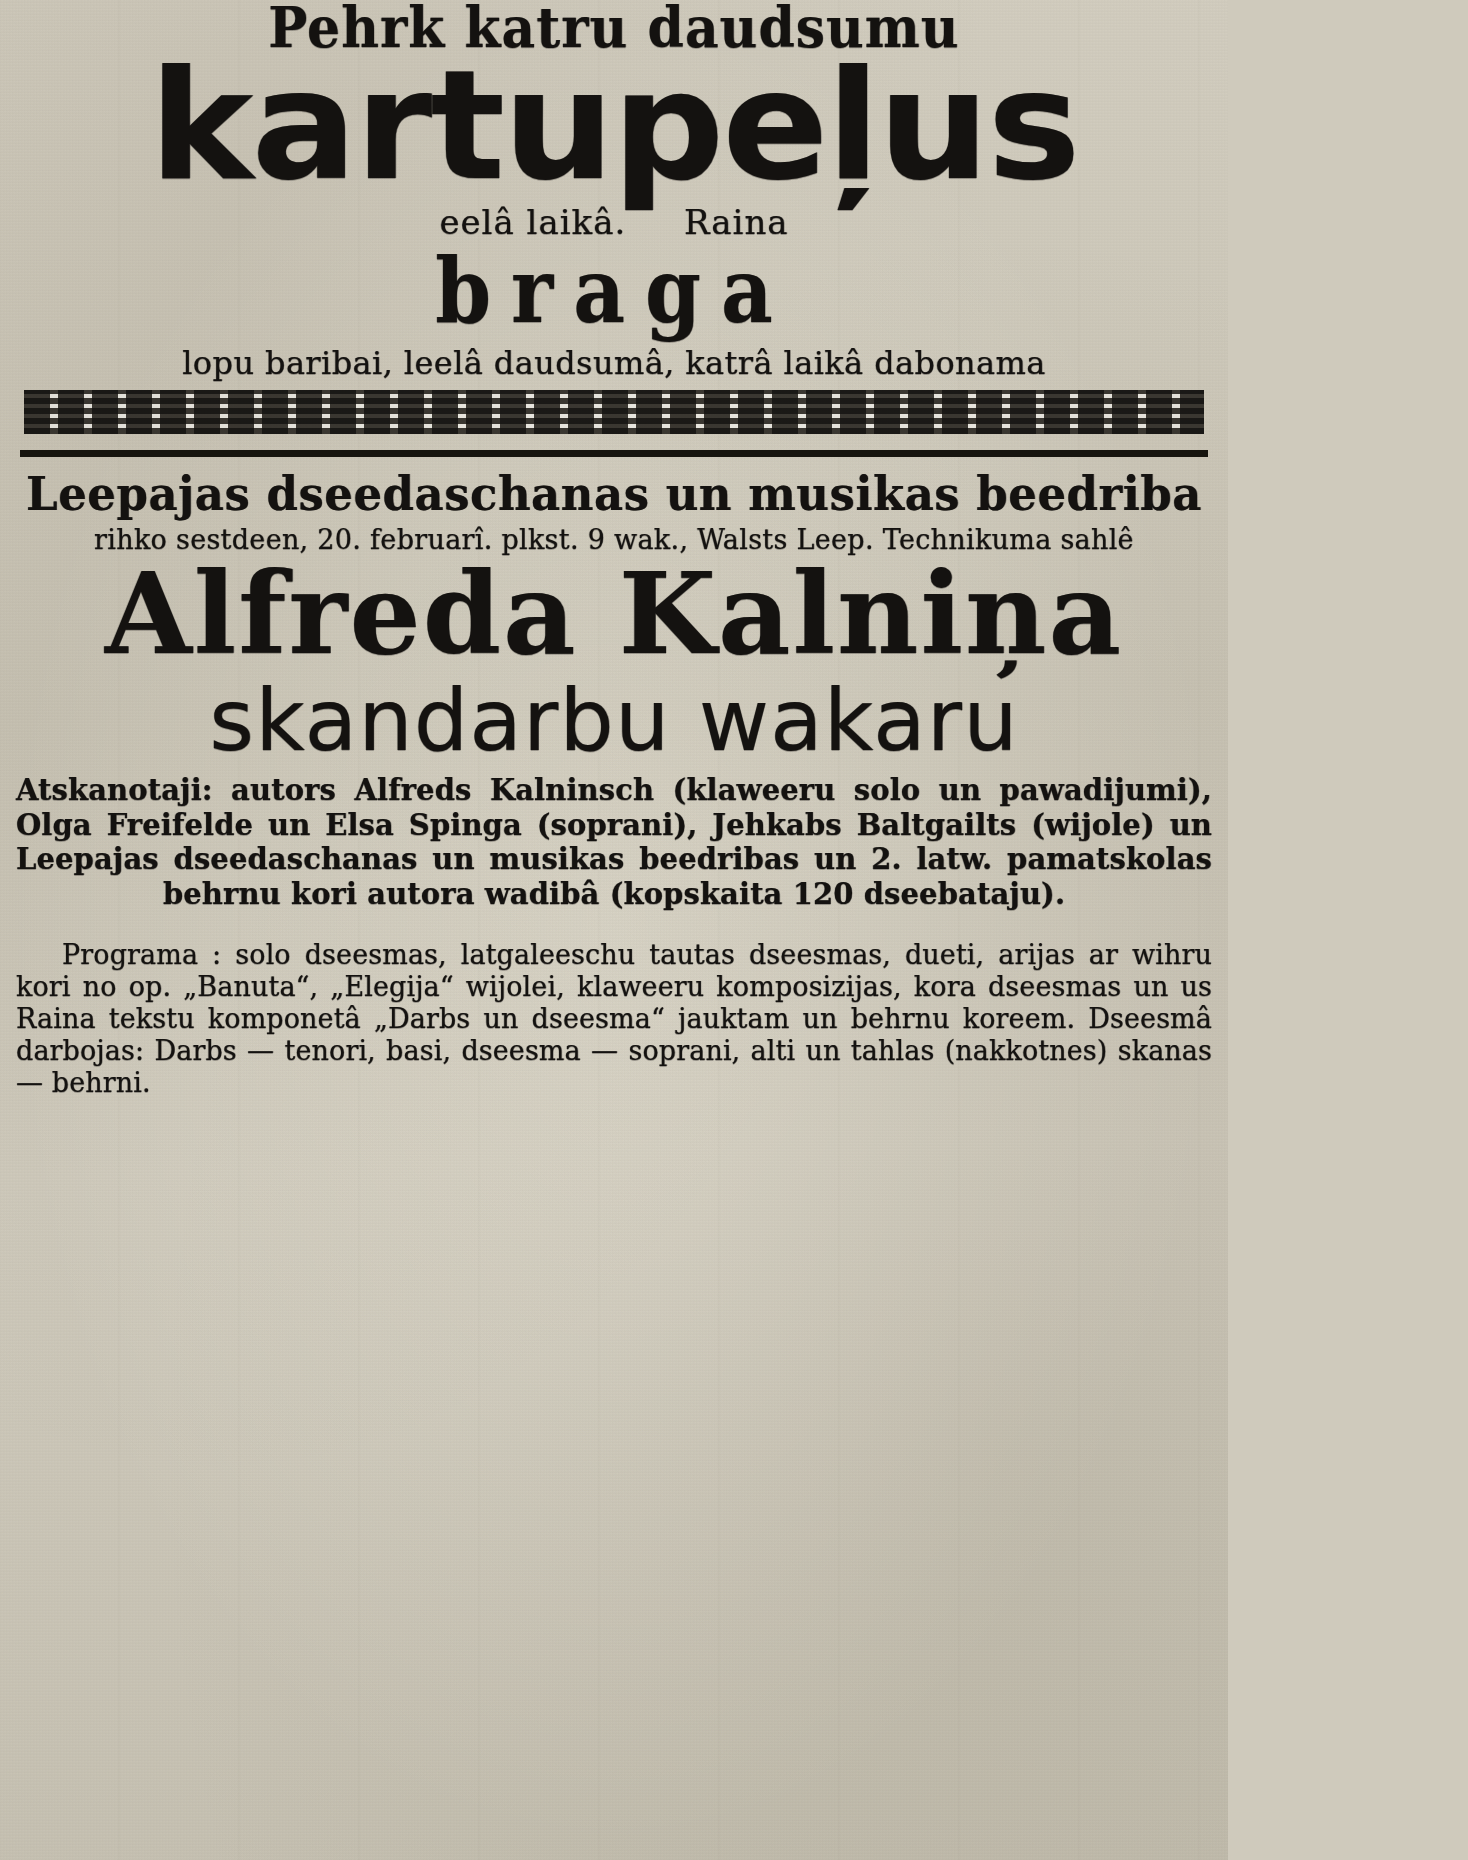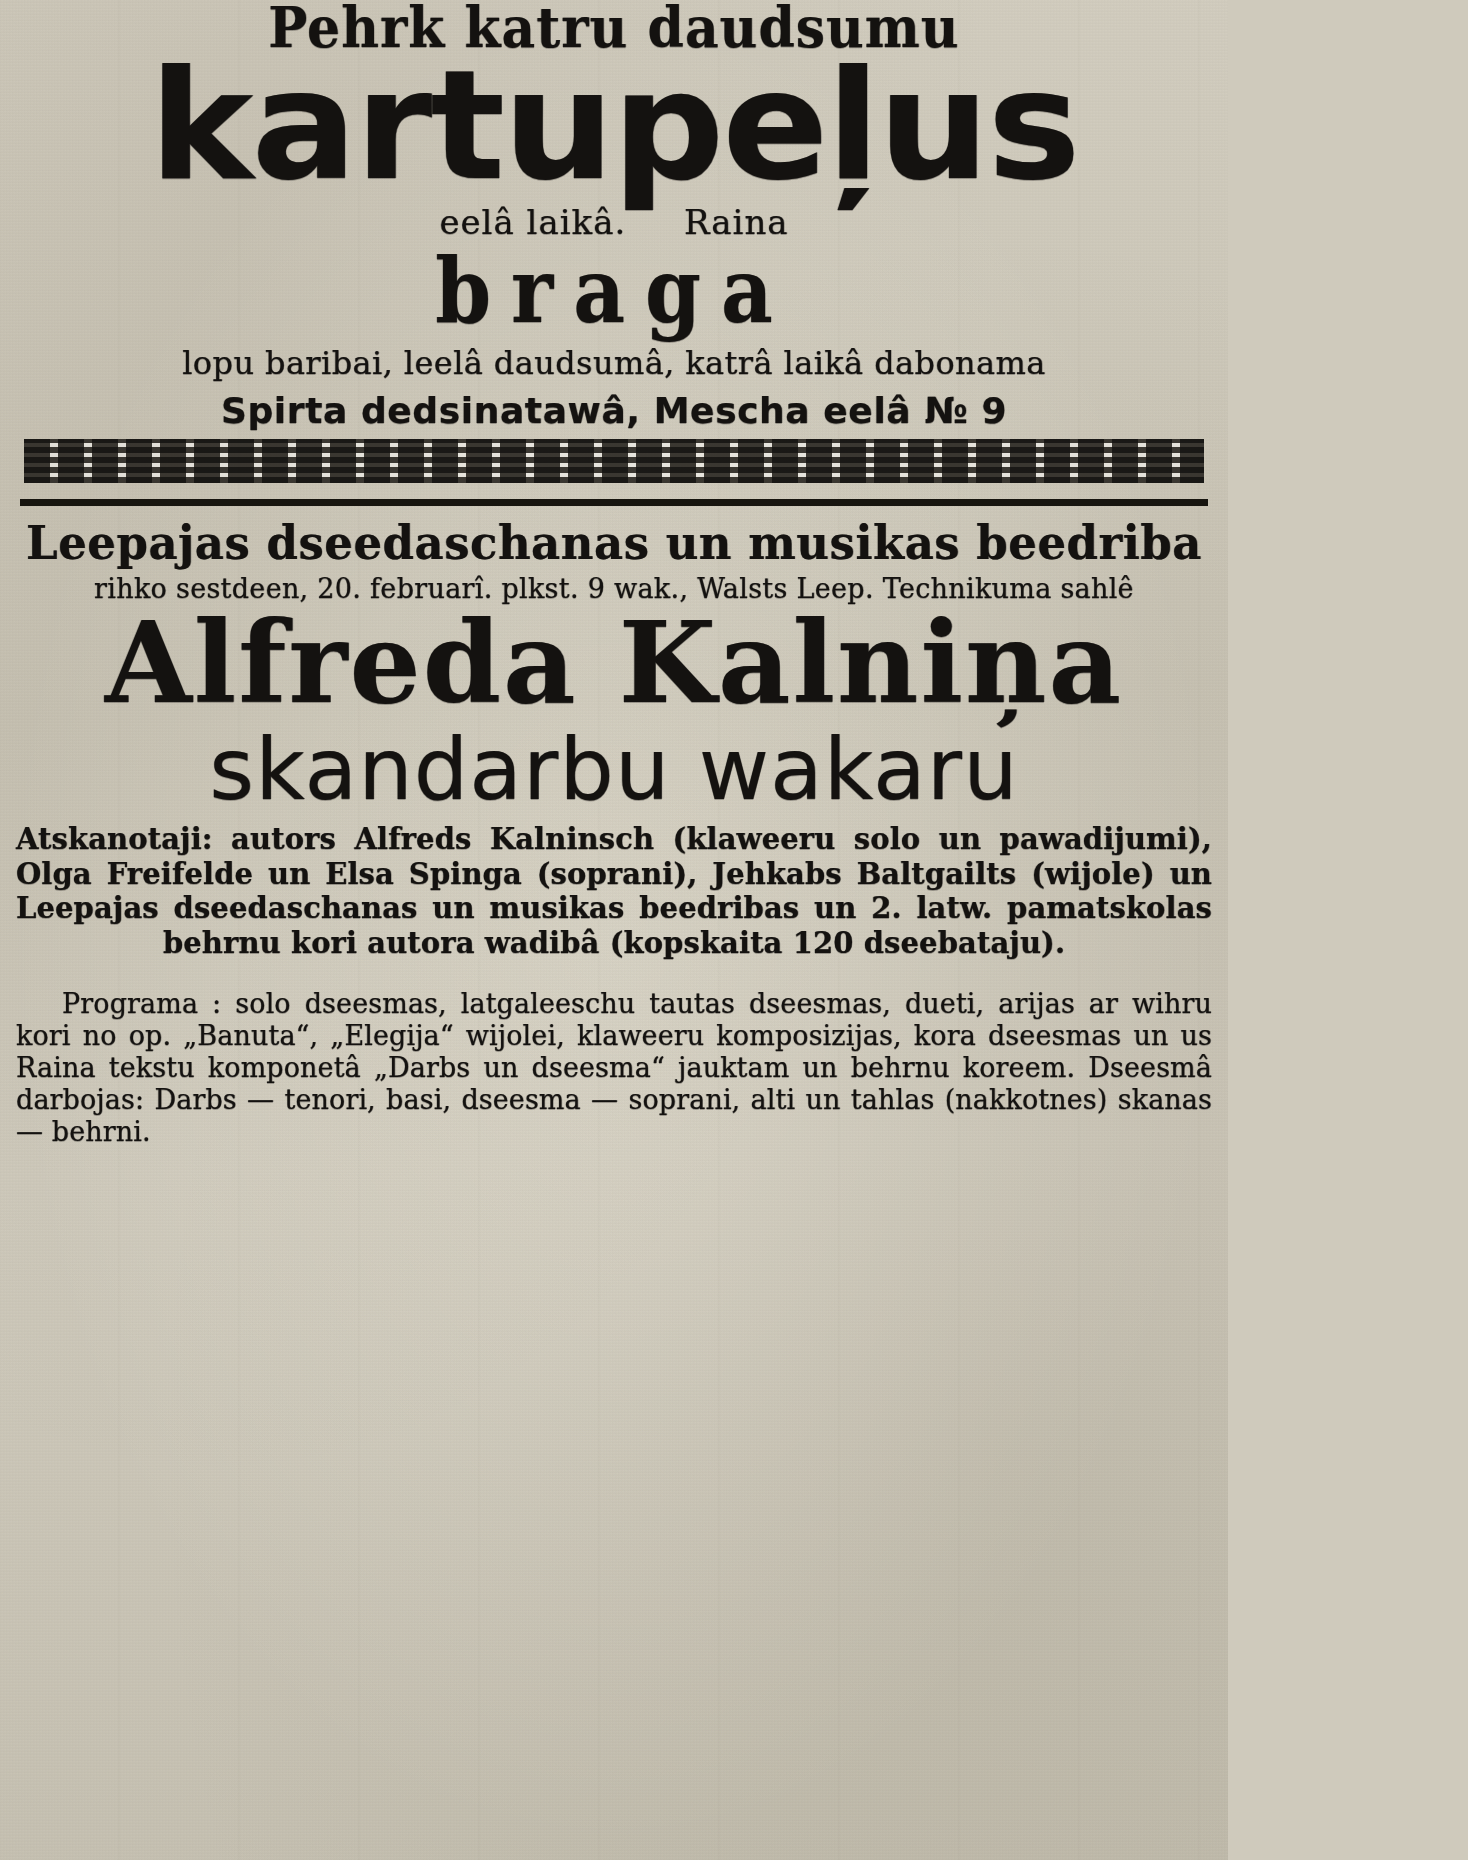--- a/index.html
+++ b/index.html
@@ -229,21 +229,20 @@
       <div class="line-katra ink">
         <span>eelâ laikâ.</span>
         <span class="sp"></span>
         <span>Raina</span>
       </div>
 
       <div class="line-braga ink">braga</div>
 
       <div class="line-lopu ink">lopu baribai, leelâ daudsumâ, katrâ laikâ dabonama</div>
 
-      <div class="line-spirta ink">Spirta dedsinatawâ, Mescha eelâ № 9</div>
 
       <div class="ornament-band"></div>
     </div>
 
     <div class="rule-thick"></div>
 
     <div class="ad2">
 
       <div class="line-society ink">Leepajas dseedaschanas un musikas beedriba</div>
 

